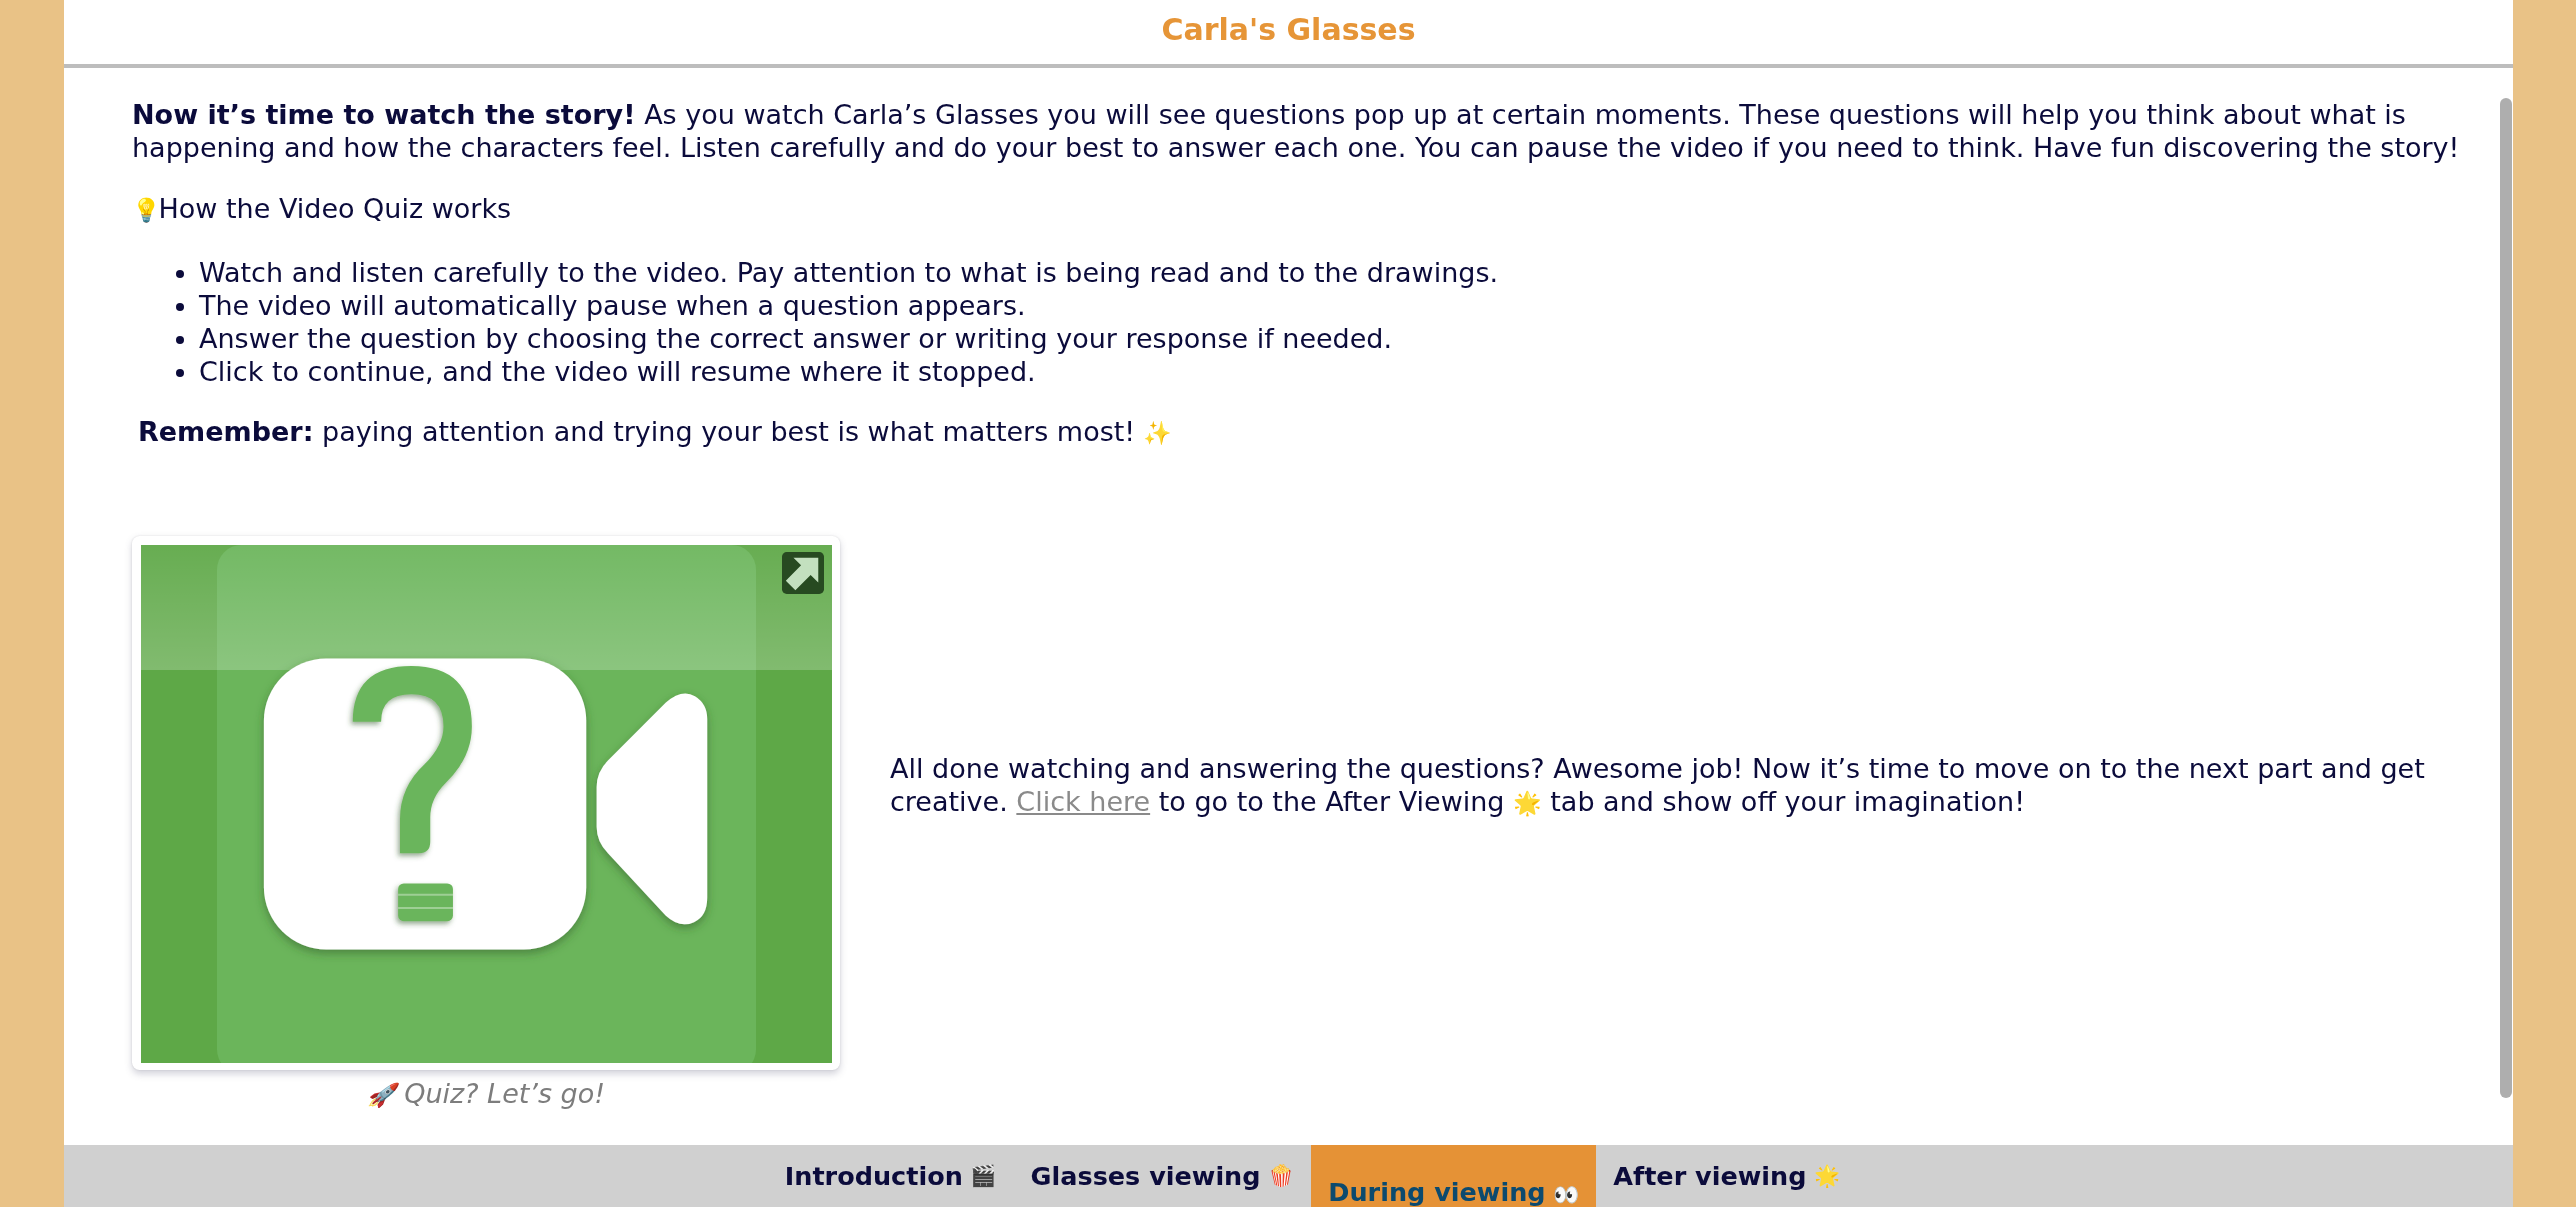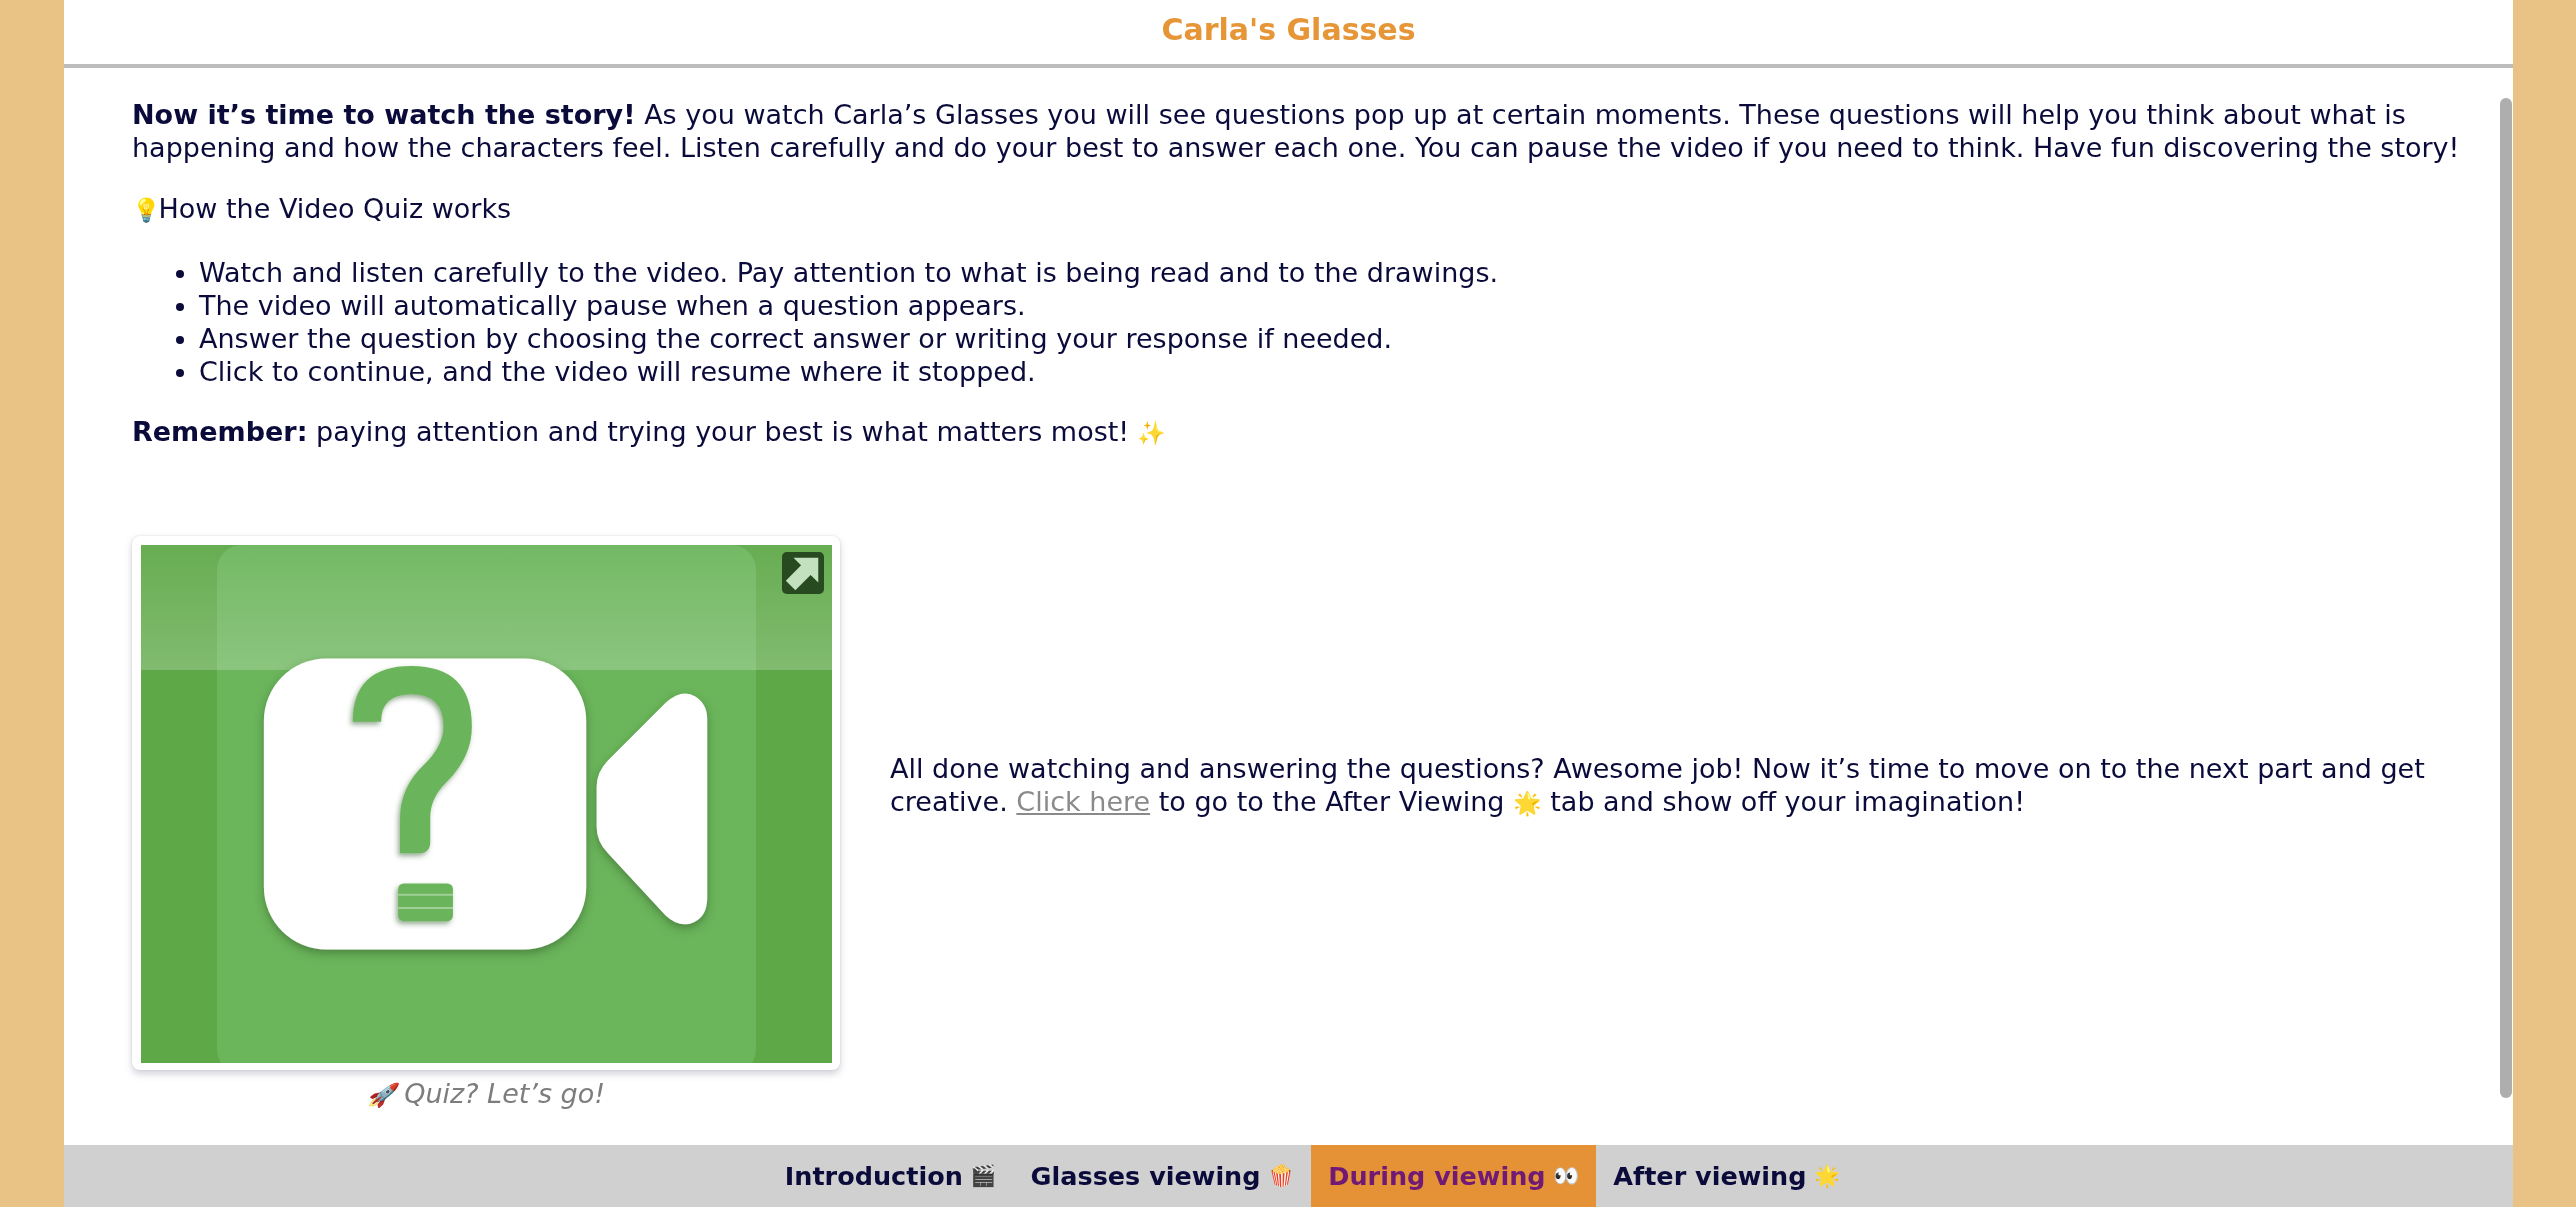--- a/index.html
+++ b/index.html
@@ -40,21 +40,21 @@
   .how {
     margin-top: 28px;
   }
   .how .bulb { display: inline-block; width: 26.5px; }
   ul.steps {
     margin-top: 29px;
     padding-left: 67px;
     list-style: disc;
   }
   ul.steps li { line-height: 33px; }
-  .remember { margin-top: 27px; }
+  .remember { margin-top: 27px; margin-left: 6px; }
   .sparkle, .emoji { font-size: 23px; }
   .media-row {
     position: absolute; left: 68px; top: 536px;
     width: 2362px; height: 576px;
   }
   .card {
     position: absolute; left: 0; top: 0;
     width: 708px; height: 534px;
     background: #fff;
     border-radius: 7.6px;
@@ -111,21 +111,21 @@
   }
   .tab {
     display: flex; align-items: center;
     padding: 0 17px;
     font-size: 25.5px; font-weight: bold;
     color: #0b0b3b;
     cursor: pointer;
     white-space: nowrap;
   }
   .tab .temoji { font-size: 21px; margin-left: 7.6px; font-weight: normal; }
-  .tab.active { background: #E59236; color: #701a75; }
+  .tab.active { background: #E59236; color: #0c4a6e; align-items: flex-end; }
 </style>
 </head>
 <body>
 
 <div class="page">
 
   <div class="header">
     <h1 class="title">Carla's Glasses</h1>
   </div>
   <div class="header-rule"></div>

